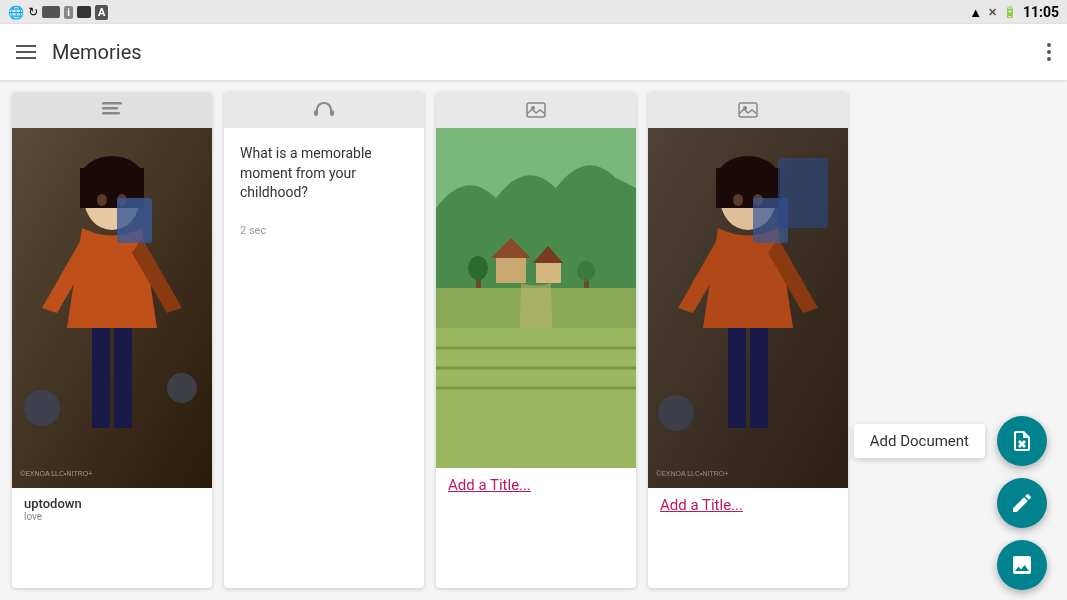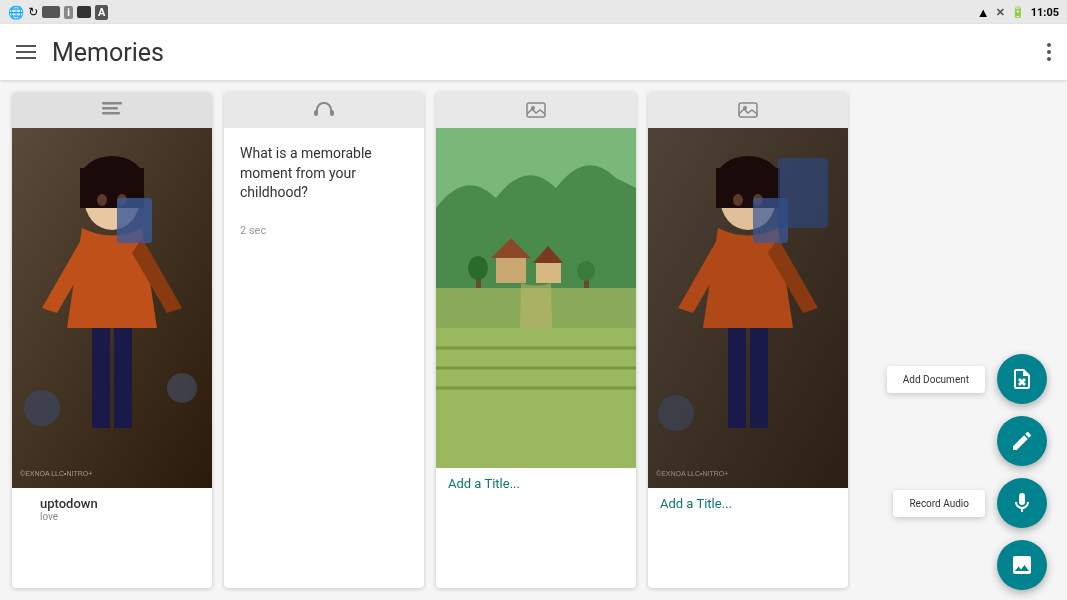--- a/index.html
+++ b/index.html
@@ -69,21 +69,21 @@
       gap: 4px;
       cursor: pointer;
     }
     .hamburger-icon span {
       width: 20px;
       height: 2px;
       background: #555;
       display: block;
     }
     .app-title {
-      font-size: 25px;
+      font-size: 20px;
       color: #333;
       font-weight: 400;
     }
     .more-icon {
       display: flex;
       flex-direction: column;
       gap: 3px;
       cursor: pointer;
       align-items: center;
     }
@@ -128,21 +128,21 @@
       width: 200px;
       height: 360px;
       background: linear-gradient(135deg, #8a7a6a 0%, #6a5a4a 50%, #4a3a2a 100%);
       position: relative;
       display: flex;
       align-items: center;
       justify-content: center;
       overflow: hidden;
     }
     .card-1 .card-footer {
-      padding: 8px 28px;
+      padding: 8px 12px;
     }
     .card-title-text {
       font-size: 13px;
       color: #333;
       font-weight: 500;
     }
     .card-subtitle-text {
       font-size: 10px;
       color: #888;
     }
@@ -186,22 +186,23 @@
       width: 200px;
       height: 340px;
       background: linear-gradient(to bottom, #5a8a5a 0%, #3a6a3a 40%, #8aaa6a 70%, #5a7a4a 100%);
       overflow: hidden;
       position: relative;
     }
     .card-3 .card-footer {
       padding: 8px 12px;
     }
     .card-title-placeholder {
-      font-size: 13px;
-      color: #0f766e;
+      font-size: 15px;
+      color: #be185d;
+      text-decoration: underline;
     }
 
     .card-4 {
       width: 200px;
     }
     .card-4 .card-header {
       height: 36px;
       background: #e8e8e8;
       display: flex;
       align-items: center;
@@ -230,21 +231,21 @@
     }
     .fab-item {
       display: flex;
       align-items: center;
       gap: 12px;
     }
     .fab-label {
       background: rgba(255,255,255,0.95);
       padding: 8px 16px;
       border-radius: 4px;
-      font-size: 10px;
+      font-size: 15px;
       color: #333;
       box-shadow: 0 2px 6px rgba(0,0,0,0.18);
       white-space: nowrap;
     }
     .fab-btn {
       width: 50px;
       height: 50px;
       border-radius: 50%;
       background: #00838f;
       display: flex;
@@ -269,21 +270,21 @@
     <span style="font-size:12px;">↻</span>
     <span class="status-box"></span>
     <span style="font-size:10px; background:#888; color:white; padding:1px 3px; border-radius:2px; font-weight:bold;">i</span>
     <span class="status-box-sm"></span>
     <span style="font-size:11px; font-weight:bold; background:#555; color:white; padding:1px 3px; border-radius:2px;">A</span>
   </div>
   <div class="status-right">
     <span style="font-size:13px;">▲</span>
     <span style="font-size:11px; color:#555;">✕</span>
     <span style="font-size:11px;">🔋</span>
-    <span style="font-size:11px; font-weight:bold;">11:05</span>
+    <span style="font-size:14px; font-weight:bold;">11:05</span>
   </div>
 </div>
 
 <div class="app-bar">
   <div class="app-bar-left">
     <div class="hamburger-icon">
       <span></span>
       <span></span>
       <span></span>
     </div>
@@ -458,28 +459,20 @@
     </div>
 
     <div class="fab-item">
       <div class="fab-btn">
         <svg viewBox="0 0 24 24" fill="white" width="24" height="24">
           <path d="M3,17.25V21H6.75L17.81,9.94L14.06,6.19L3,17.25M20.71,7.04C21.1,6.65 21.1,6 20.71,5.63L18.37,3.29C18,2.9 17.35,2.9 16.96,3.29L15.12,5.12L18.87,8.87L20.71,7.04Z"></path>
         </svg>
       </div>
     </div>
 
-    <div class="fab-item">
-      <div class="fab-label">Record Audio</div>
-      <div class="fab-btn">
-        <svg viewBox="0 0 24 24" fill="white" width="24" height="24">
-          <path d="M12,2A3,3 0 0,1 15,5V11A3,3 0 0,1 12,14A3,3 0 0,1 9,11V5A3,3 0 0,1 12,2M19,11C19,14.53 16.39,17.44 13,17.93V21H11V17.93C7.61,17.44 5,14.53 5,11H7A5,5 0 0,0 12,16A5,5 0 0,0 17,11H19Z"></path>
-        </svg>
-      </div>
-    </div>
 
     <div class="fab-item">
       <div class="fab-btn">
         <svg viewBox="0 0 24 24" fill="white" width="24" height="24">
           <path d="M21,19V5C21,3.89 20.1,3 19,3H5A2,2 0 0,0 3,5V19A2,2 0 0,0 5,21H19A2,2 0 0,0 21,19M8.5,13.5L11,16.51L14.5,12L19,18H5L8.5,13.5Z"></path>
         </svg>
       </div>
     </div>
   </div>
 

